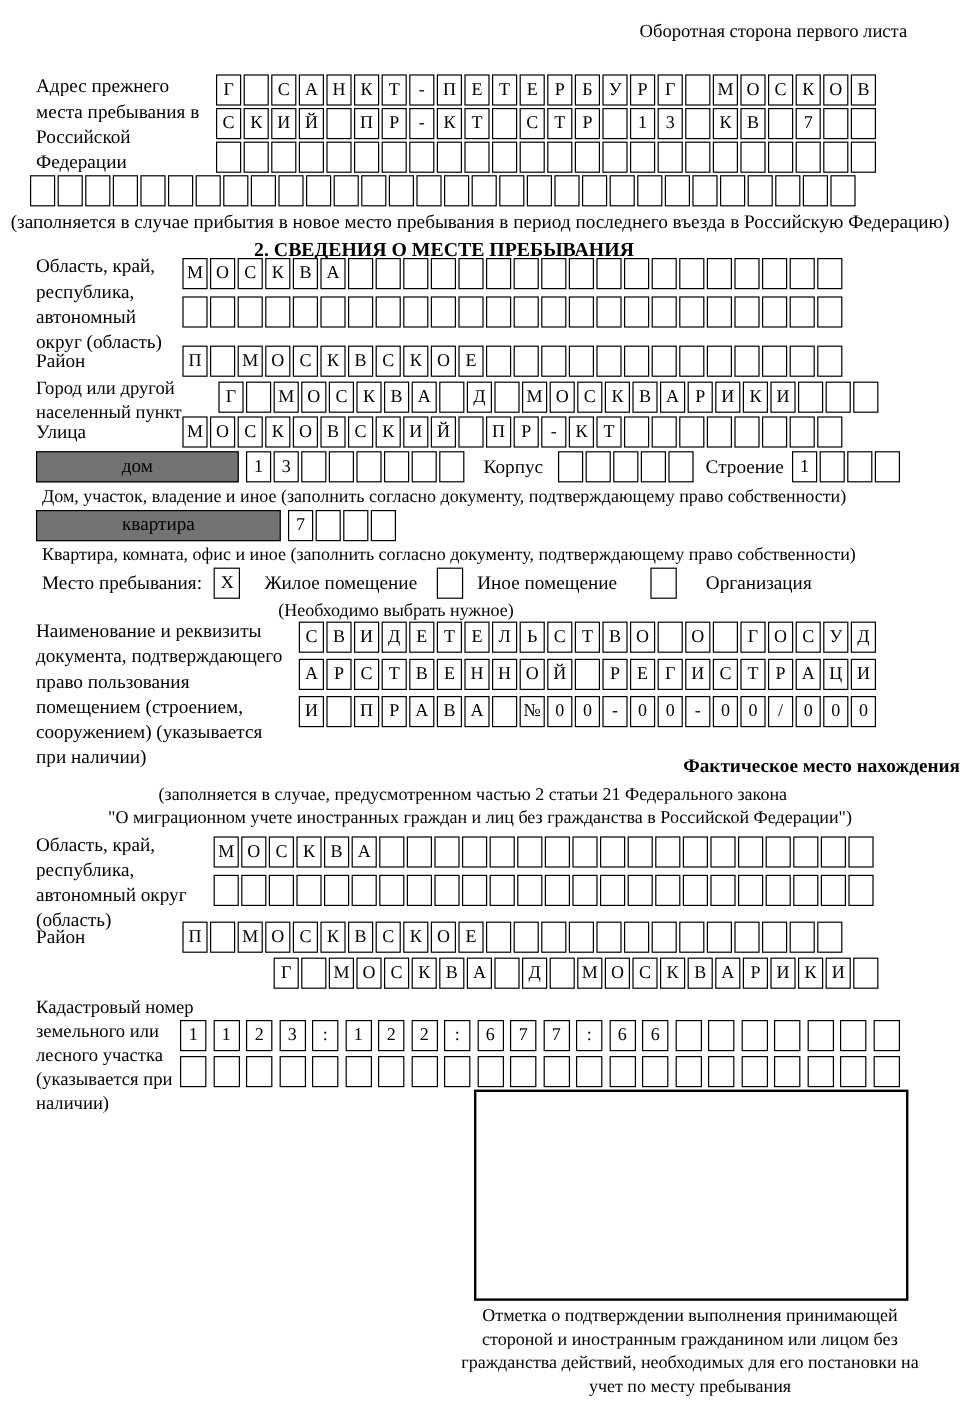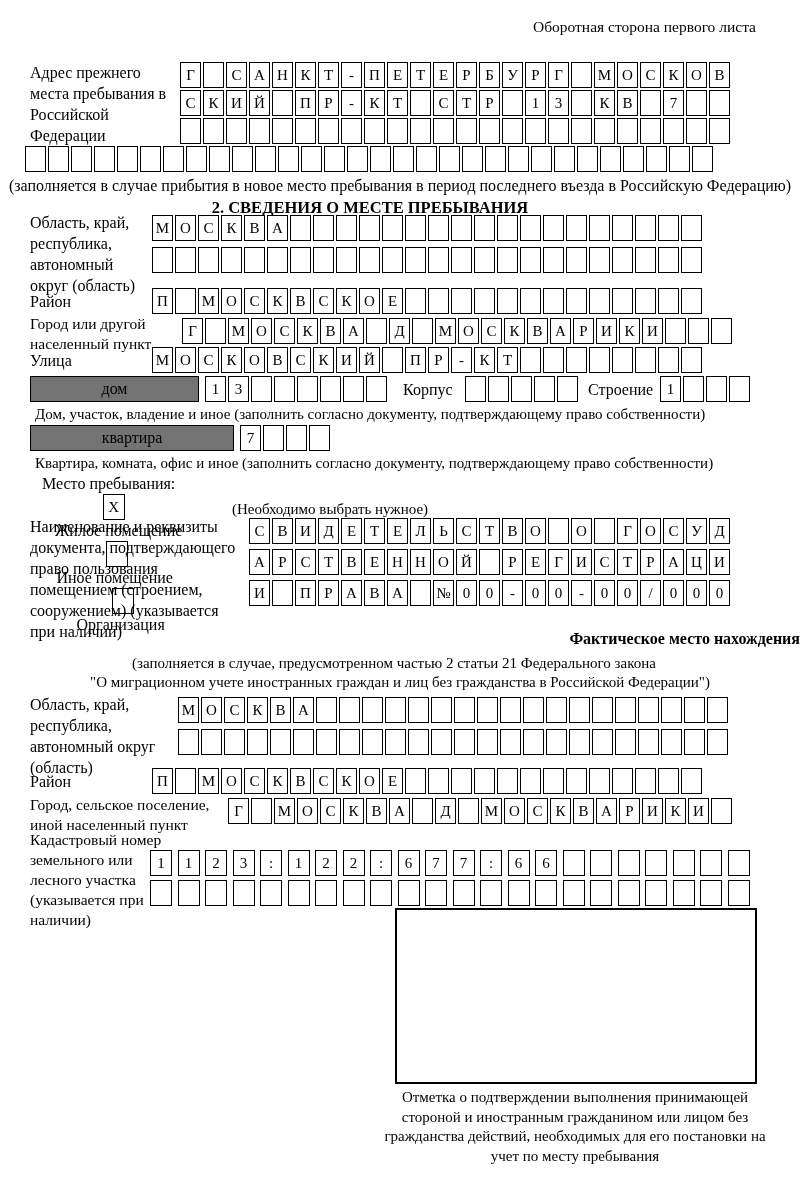--- a/index.html
+++ b/index.html
@@ -329,21 +329,21 @@
 
   <div class="abs namebox" style="left:30px; top:425px; width:202px;">квартира</div>
   <div class="abs cells" style="left:240px; top:425px;">
       <div class="cell">7</div>
       <div class="cell"></div>
       <div class="cell"></div>
       <div class="cell"></div>
     </div>
   <div class="abs" style="left:35px; top:455px; font-size:15px;">Квартира, комната, офис и иное (заполнить согласно документу, подтверждающему право собственности)</div>
 
-  <div class="abs" style="left:35px; top:473px; display:flex; align-items:center;flex-direction:column;">
+  <div class="abs" style="left:35px; top:473px; display:flex; align-items:center;">
     <span class="lbl">Место пребывания:</span>
     <span class="checkbox" style="margin-left:10px;">X</span>
     <span class="lbl" style="margin-left:20px;">Жилое помещение</span>
     <span class="checkbox" style="margin-left:16px;"></span>
     <span class="lbl" style="margin-left:12px;">Иное помещение</span>
     <span class="checkbox" style="margin-left:28px;"></span>
     <span class="lbl" style="margin-left:24px;">Организация</span>
   </div>
   <div class="abs center" style="left:155px; top:501px; width:350px; font-size:15px;">(Необходимо выбрать нужное)</div>
 
@@ -497,21 +497,20 @@
       <div class="cell"></div>
       <div class="cell"></div>
       <div class="cell"></div>
       <div class="cell"></div>
       <div class="cell"></div>
       <div class="cell"></div>
       <div class="cell"></div>
       <div class="cell"></div>
     </div>
 
-  <div class="abs lbl" style="left:30px; top:795px; width:200px; font-size:15.5px; line-height:20px;">Город, сельское поселение, иной населенный пункт</div>
   <div class="abs cells" style="left:228px; top:798px;">
       <div class="cell">Г</div>
       <div class="cell"></div>
       <div class="cell">М</div>
       <div class="cell">О</div>
       <div class="cell">С</div>
       <div class="cell">К</div>
       <div class="cell">В</div>
       <div class="cell">А</div>
       <div class="cell"></div>

